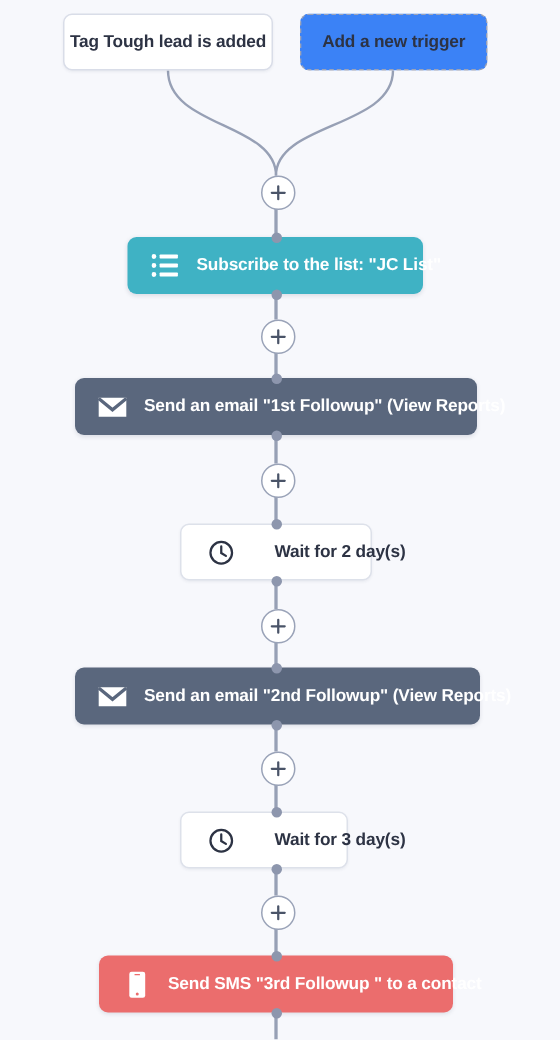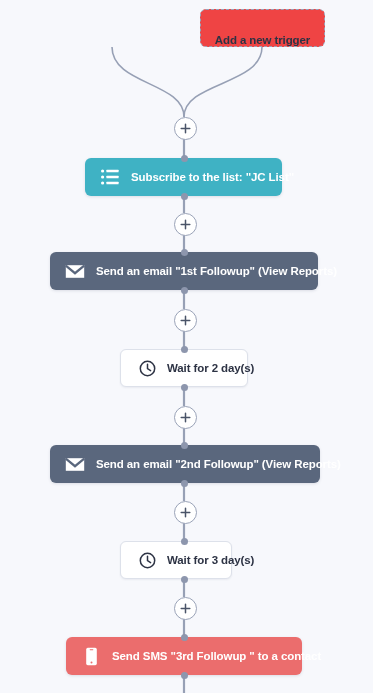--- a/index.html
+++ b/index.html
@@ -50,22 +50,21 @@
     background: #ffffff;
     justify-content: center;
     padding: 0 12px;
   }
   .trigger-solid {
     border: 1px solid #d9dde8;
     box-shadow: 0 1px 2px rgba(40,50,80,0.07);
   }
   .trigger-dashed {
     border: 1px dashed #9aa2b8;
-    background: #ef4444;
-    align-items: flex-end;
+    background: #3b82f6;
   }
   .trigger-label {
     font-size: 11.5px;
     font-weight: bold;
     color: #2d3344;
     white-space: nowrap;
     letter-spacing: -0.1px;
   }
 
   
@@ -97,20 +96,21 @@
   .action-red   { background: #eb6d6d; }
 
   
   .waitnode {
     height: 38px;
     border-radius: 6px;
     background: #ffffff;
     border: 1px solid #dde1ea;
     padding: 0 16px;
     box-shadow: 0 1px 2px rgba(40,50,80,0.07);
+    gap: 16px;
   }
   .waitnode .node-icon {
     width: 20px;
     height: 20px;
     flex: 0 0 20px;
     margin-right: 10px;
     display: flex;
     align-items: center;
     justify-content: center;
   }
@@ -166,20 +166,23 @@
     <line x1="184" y1="330" x2="184" y2="349" stroke="#97a0b5" stroke-width="2.2"></line>
     <line x1="184" y1="387" x2="184" y2="406" stroke="#97a0b5" stroke-width="2.2"></line>
     <line x1="184" y1="427" x2="184" y2="445" stroke="#97a0b5" stroke-width="2.2"></line>
     <line x1="184" y1="483" x2="184" y2="501" stroke="#97a0b5" stroke-width="2.2"></line>
     <line x1="184" y1="522" x2="184" y2="541" stroke="#97a0b5" stroke-width="2.2"></line>
     <line x1="184" y1="579" x2="184" y2="597" stroke="#97a0b5" stroke-width="2.2"></line>
     <line x1="184" y1="618" x2="184" y2="637" stroke="#97a0b5" stroke-width="2.2"></line>
     <line x1="184" y1="675" x2="184" y2="693" stroke="#97a0b5" stroke-width="2.2"></line>
   </svg>
 
+  <div class="node trigger trigger-solid" style="left:42px; top:9px; width:140px;">
+    <span class="trigger-label">Tag Tough lead is added</span>
+  </div>
 
   <div class="node trigger trigger-dashed" style="left:200px; top:9px; width:125px;">
     <span class="trigger-label">Add a new trigger</span>
   </div>
 
   <div class="plus-btn" style="left:173.5px; top:117px;">
     <svg width="11" height="11" viewBox="0 0 11 11">
       <path d="M5.5 1.2 V9.8 M1.2 5.5 H9.8" stroke="#4a5468" stroke-width="1.5" stroke-linecap="round"></path>
     </svg>
   </div>

